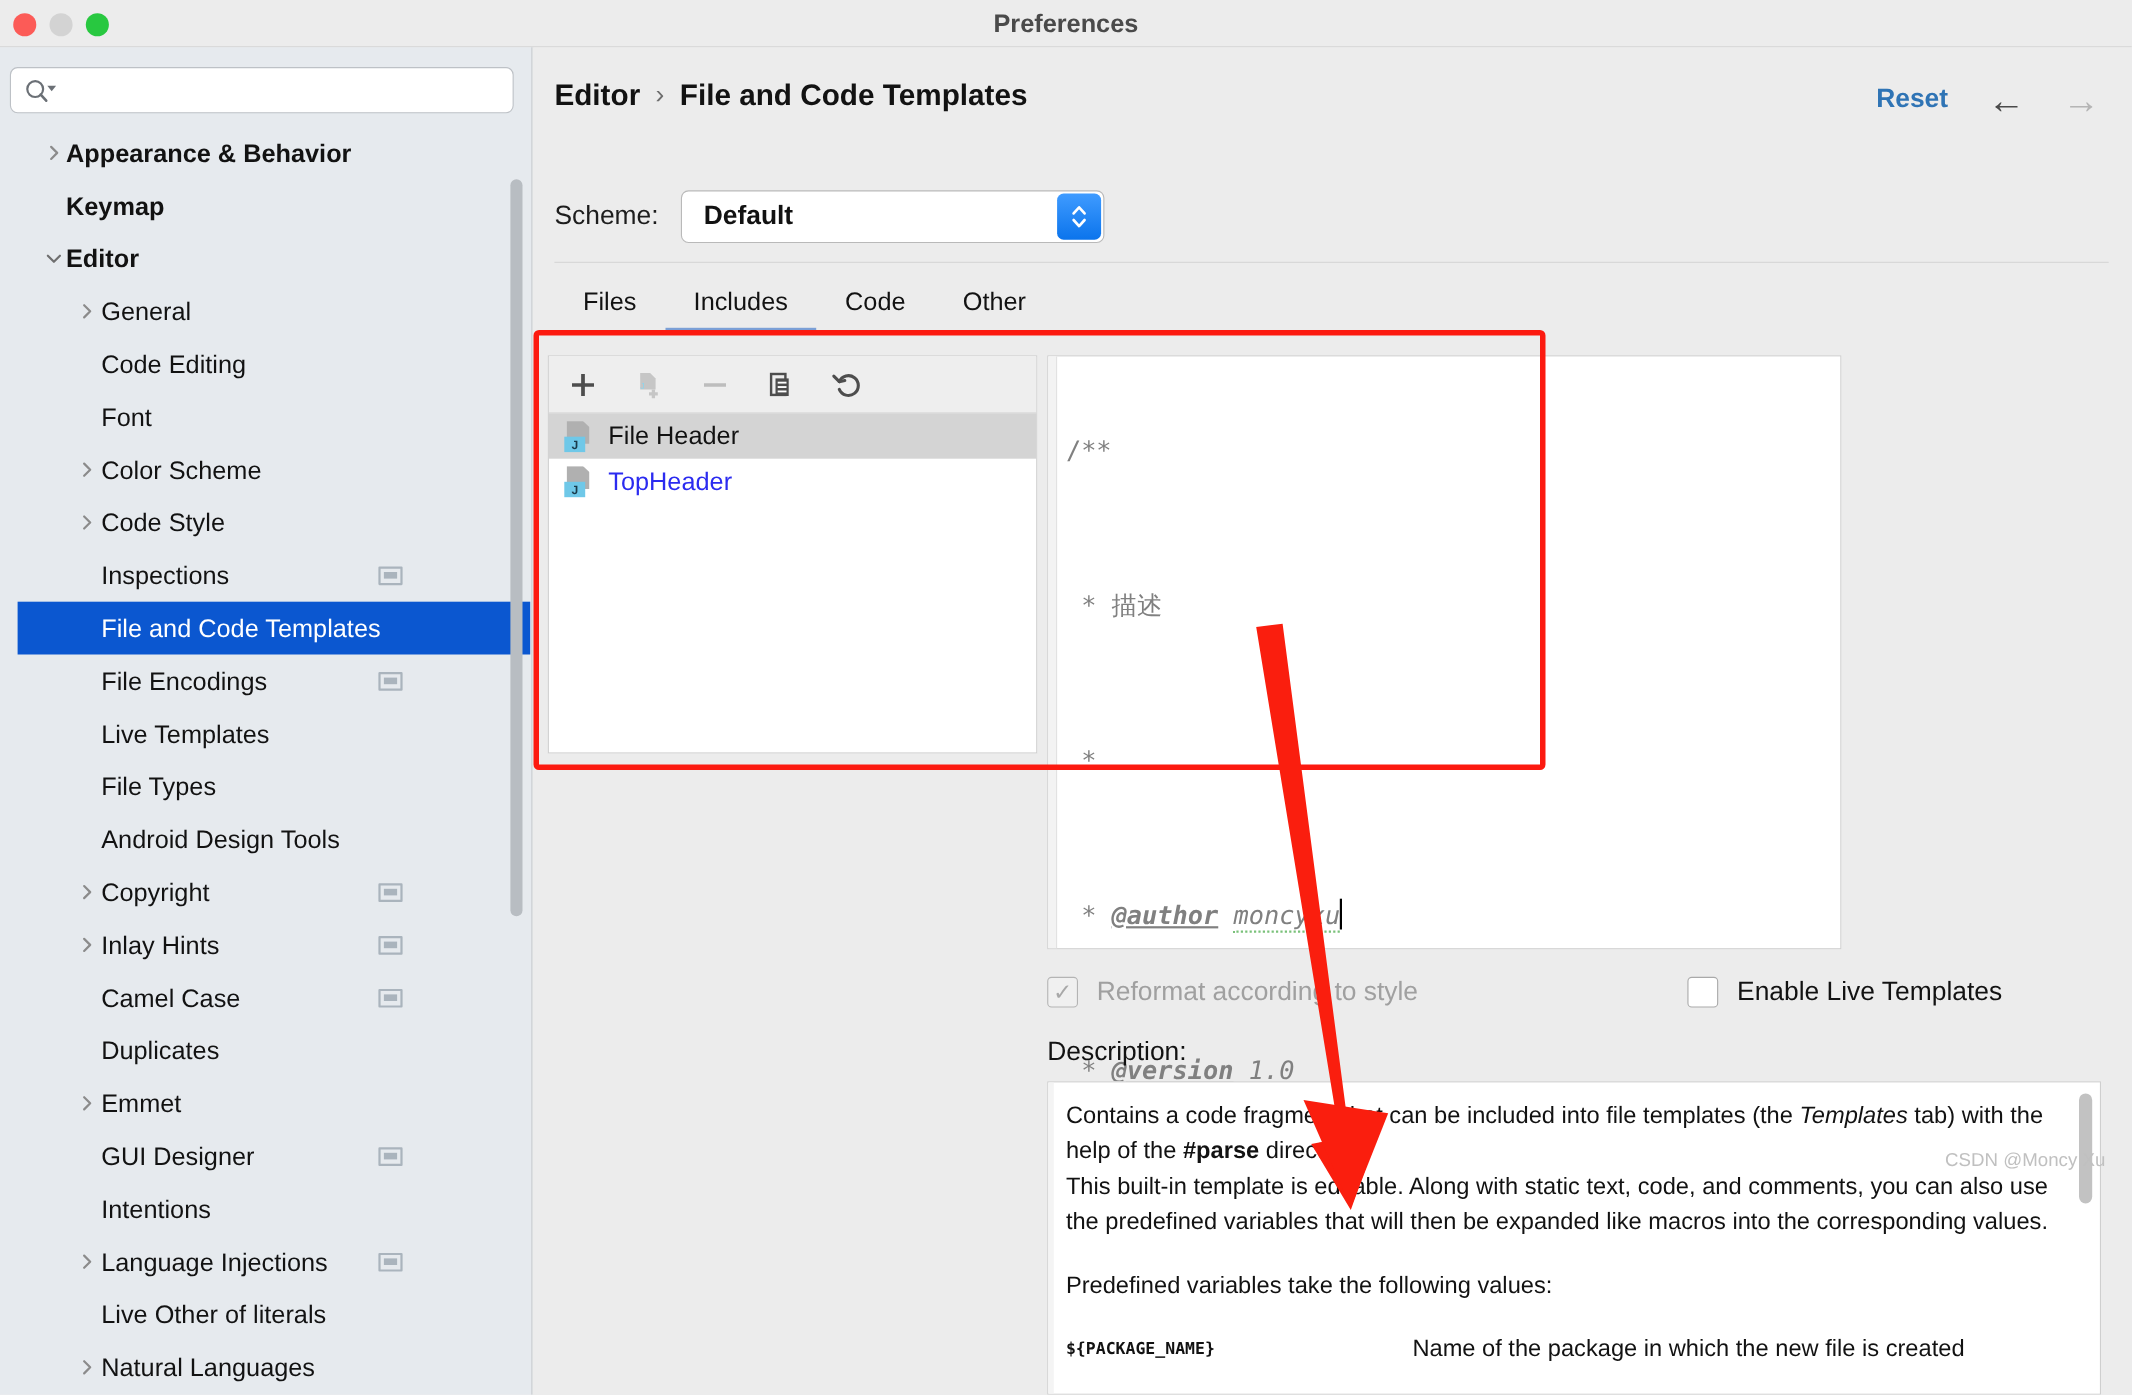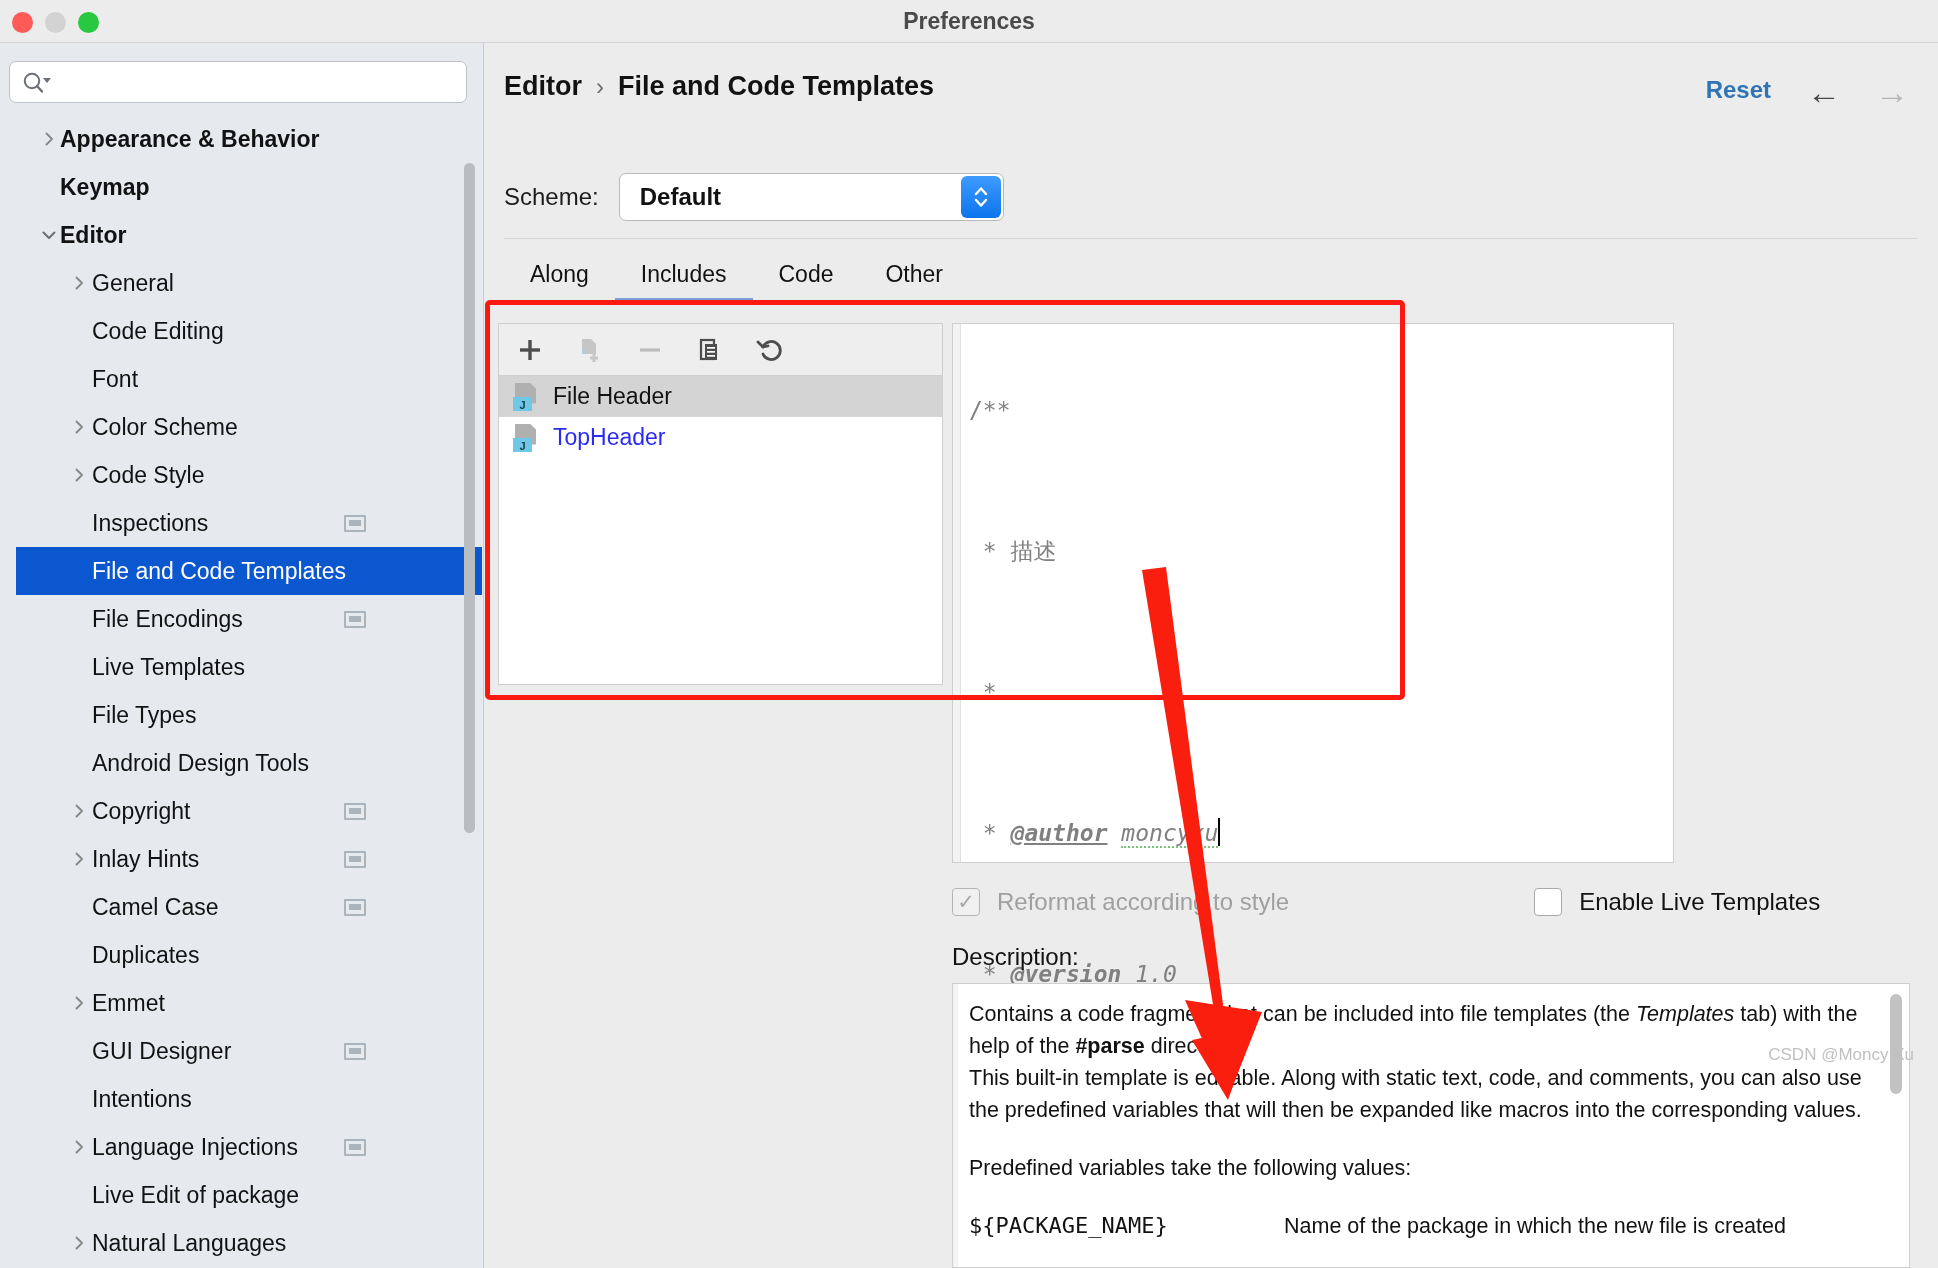--- a/index.html
+++ b/index.html
@@ -194,21 +194,21 @@
     position: absolute; left: 16px; top: 14px; right: 40px;
     font-size: 21.5px; line-height: 32px; color: #121212;
   }
   .desc-inner p { margin: 0; }
   .desc-inner i { font-style: italic; }
   .desc-inner b { font-weight: bold; }
   .vars { margin-top: 26px; }
   .var-row { display: flex; margin-top: 26px; }
   .var-name {
     width: 315px; flex: 0 0 315px; font-family: "DejaVu Sans Mono", monospace;
-    font-size: 22px; font-weight: normal;
+    font-size: 15px; font-weight: bold;
   }
   .var-desc { font-size: 21.5px; }
   .desc-scroll {
     position: absolute; right: 7px; top: 10px; width: 12px; height: 100px;
     background: #c2c2c2; border-radius: 6px;
   }
   .desc-gutter { position: absolute; left: 0; top: 0; width: 5px; height: 100%; background: #f4f4f4; }
 
   
   .arrow-svg { position: absolute; top: 0; left: 0; width: 1938px; height: 1268px; pointer-events: none; z-index: 40; }
@@ -357,21 +357,21 @@
         <div class="tree-item">
           <span class="arrow" style="left: 52px;">
             <svg width="20" height="20" viewBox="0 0 20 20">
               <polyline points="7.5,4.5 13,10 7.5,15.5" fill="none" stroke="#8b8b8b" stroke-width="2" stroke-linecap="round" stroke-linejoin="round"></polyline>
             </svg>
           </span>
           <span class="label" style="margin-left: 76px;">Language Injections</span>
           <span class="win-icon"></span>
         </div>
         <div class="tree-item">
-          <span class="label" style="margin-left: 76px;">Live Edit of package</span>
+          <span class="label" style="margin-left: 76px;">Live Other of literals</span>
         </div>
         <div class="tree-item">
           <span class="arrow" style="left: 52px;">
             <svg width="20" height="20" viewBox="0 0 20 20">
               <polyline points="7.5,4.5 13,10 7.5,15.5" fill="none" stroke="#8b8b8b" stroke-width="2" stroke-linecap="round" stroke-linejoin="round"></polyline>
             </svg>
           </span>
           <span class="label" style="margin-left: 76px;">Natural Languages</span>
         </div>
       </div>
@@ -399,21 +399,21 @@
             <polyline points="4,11 9,5.5 14,11" fill="none" stroke="#fff" stroke-width="2.4" stroke-linecap="round" stroke-linejoin="round"></polyline>
             <polyline points="4,17 9,22.5 14,17" fill="none" stroke="#fff" stroke-width="2.4" stroke-linecap="round" stroke-linejoin="round"></polyline>
           </svg>
         </span>
       </div>
     </div>
 
     <div class="hr-divider"></div>
 
     <div class="tabs" id="tabs">
-        <div class="tab"><span>Along</span></div>
+        <div class="tab"><span>Files</span></div>
         <div class="tab active"><span>Includes</span></div>
         <div class="tab"><span>Code</span></div>
         <div class="tab"><span>Other</span></div>
       </div>
 
     <div class="list-panel">
       <div class="list-toolbar">
         <span class="tb-btn">
           <svg width="30" height="30" viewBox="0 0 30 30">
             <line x1="15" y1="5" x2="15" y2="25" stroke="#4d4d4d" stroke-width="3.4"></line>

